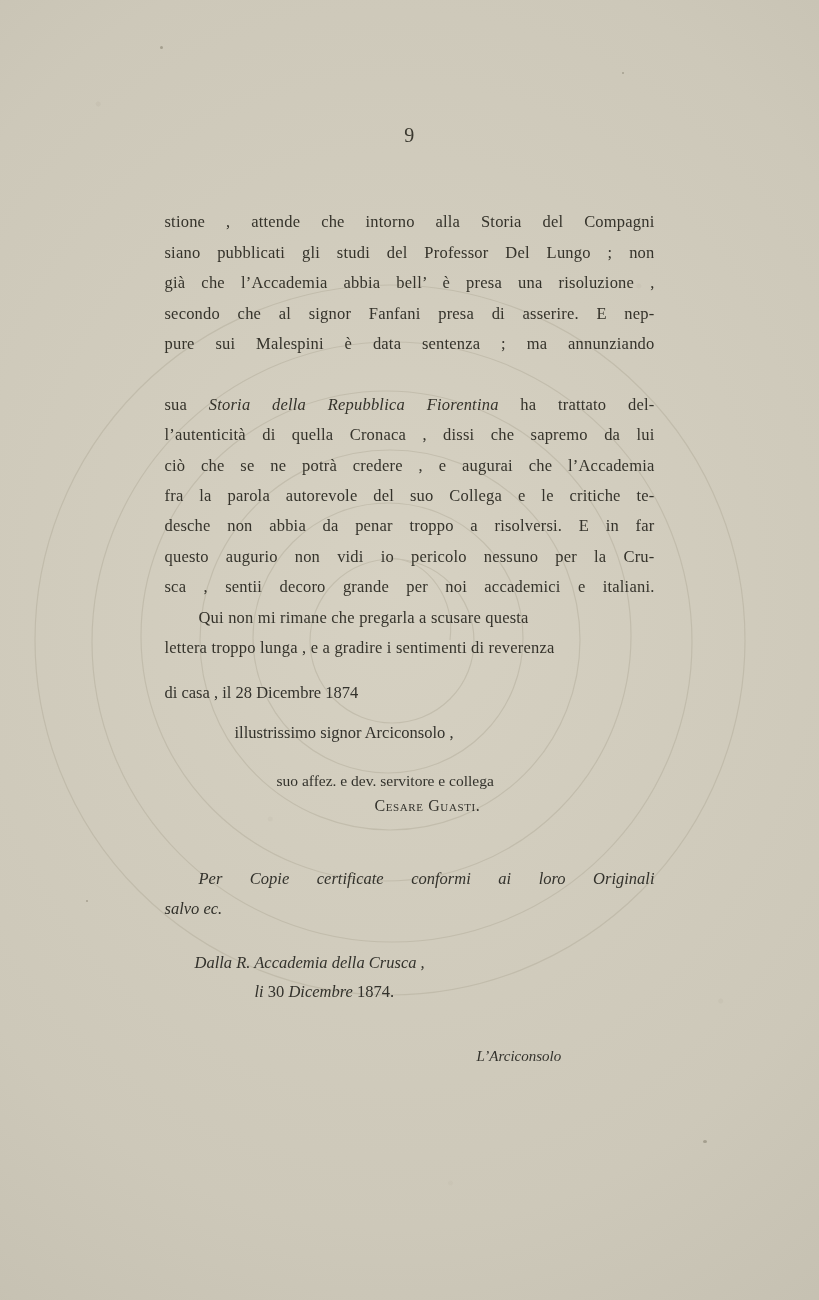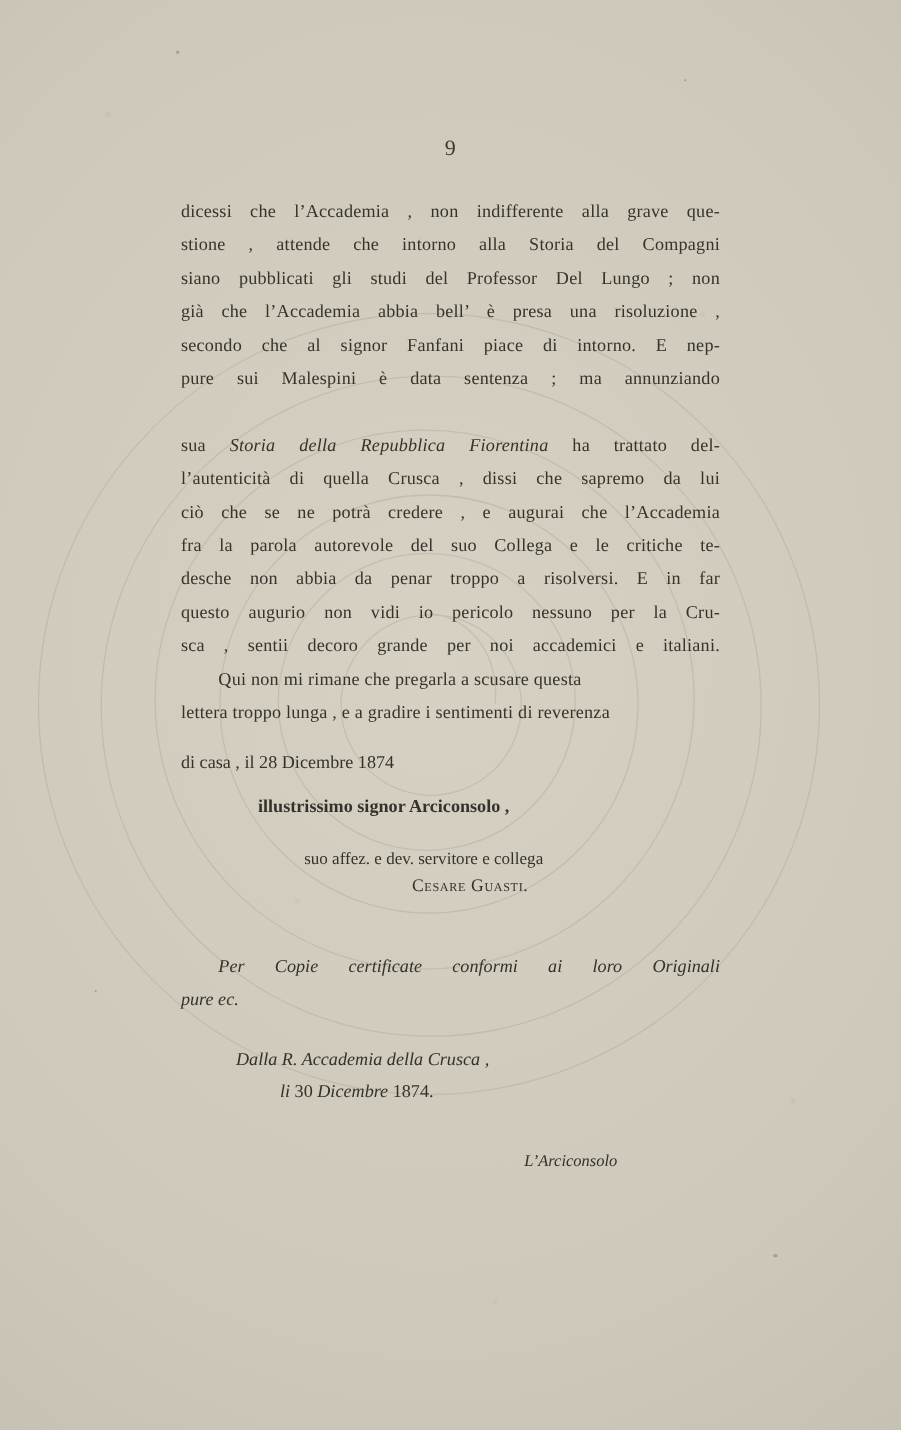--- a/index.html
+++ b/index.html
@@ -92,21 +92,20 @@
 
   .datecasa {
     font-size: 16.5px;
     line-height: 30px;
   }
   .arciconsolo-line {
     margin-left: 70px;
     font-size: 16.5px;
     line-height: 30px;
     padding-top: 10px;
-    font-weight: bold;
   }
   .signoff {
     margin-left: 112px;
     padding-top: 20px;
     font-size: 15.5px;
     line-height: 26px;
   }
   .signature {
     margin-left: 210px;
     font-size: 16px;
@@ -127,21 +126,21 @@
     margin-left: 34px;
     width: 456px;
   }
   .salvoec {
     font-style: italic;
     font-size: 16.5px;
     line-height: 30px;
   }
   .dalla {
     padding-top: 24px;
-    margin-left: 50px;
+    margin-left: 30px;
     font-size: 16.5px;
     line-height: 30px;
     font-style: italic;
   }
   .li-line {
     margin-left: 90px;
     font-size: 16.5px;
     line-height: 28px;
     font-style: italic;
   }
@@ -184,29 +183,29 @@
   <span class="speck" style="left:622px;top:72px;width:2px;height:2px;"></span>
   <span class="speck" style="left:86px;top:900px;width:2px;height:2px;"></span>
 
   <div class="content">
 
     <div class="folio">9</div>
 
     <div class="textblock">
 
       <p class="just">
-        <span>dicessi che l’Accademia , non indifferente alla grave que-</span><br>
+        <br>
         <span>stione , attende che intorno alla Storia del Compagni</span><br>
         <span>siano pubblicati gli studi del Professor Del Lungo ; non</span><br>
         <span>già che l’Accademia abbia bell’ è presa una risoluzione ,</span><br>
-        <span>secondo che al signor Fanfani piace di intorno. E nep-</span><br>
+        <span>secondo che al signor Fanfani presa di asserire. E nep-</span><br>
         <span>pure sui Malespini è data sentenza ; ma annunziando</span><br>
         <br>
         <span><span>sua </span><span class="ital">Storia della Repubblica Fiorentina</span><span> ha trattato del-</span></span><br>
-        <span>l’autenticità di quella Crusca , dissi che sapremo da lui</span><br>
+        <span>l’autenticità di quella Cronaca , dissi che sapremo da lui</span><br>
         <span>ciò che se ne potrà credere , e augurai che l’Accademia</span><br>
         <span>fra la parola autorevole del suo Collega e le critiche te-</span><br>
         <span>desche non abbia da penar troppo a risolversi. E in far</span><br>
         <span>questo augurio non vidi io pericolo nessuno per la Cru-</span><br>
         <span>sca , sentii decoro grande per noi accademici e italiani.</span>
       </p>
 
       <p class="just lastline indent">
         <span>Qui non mi rimane che pregarla a scusare questa</span><br>
         <span>lettera troppo lunga , e a gradire i sentimenti di reverenza</span><br>
@@ -215,21 +214,21 @@
       <div class="block-gap-1"></div>
 
       <div class="datecasa">di casa , il 28 Dicembre 1874</div>
 
       <div class="arciconsolo-line">illustrissimo signor Arciconsolo ,</div>
 
       <div class="signoff">suo affez. e dev. servitore e collega</div>
       <div class="signature smallcaps">Cesare Guasti.</div>
 
       <div class="percopie">Per Copie certificate conformi ai loro Originali</div>
-      <div class="salvoec">pure ec.</div>
+      <div class="salvoec">salvo ec.</div>
 
       <div class="dalla">Dalla R. Accademia della Crusca ,</div>
       <div class="li-line"><span>li </span><span class="roman">30</span><span> Dicembre </span><span class="roman">1874.</span></div>
 
       <div class="arc-final">L’Arciconsolo</div>
 
     </div>
   </div>
 </div>
 

